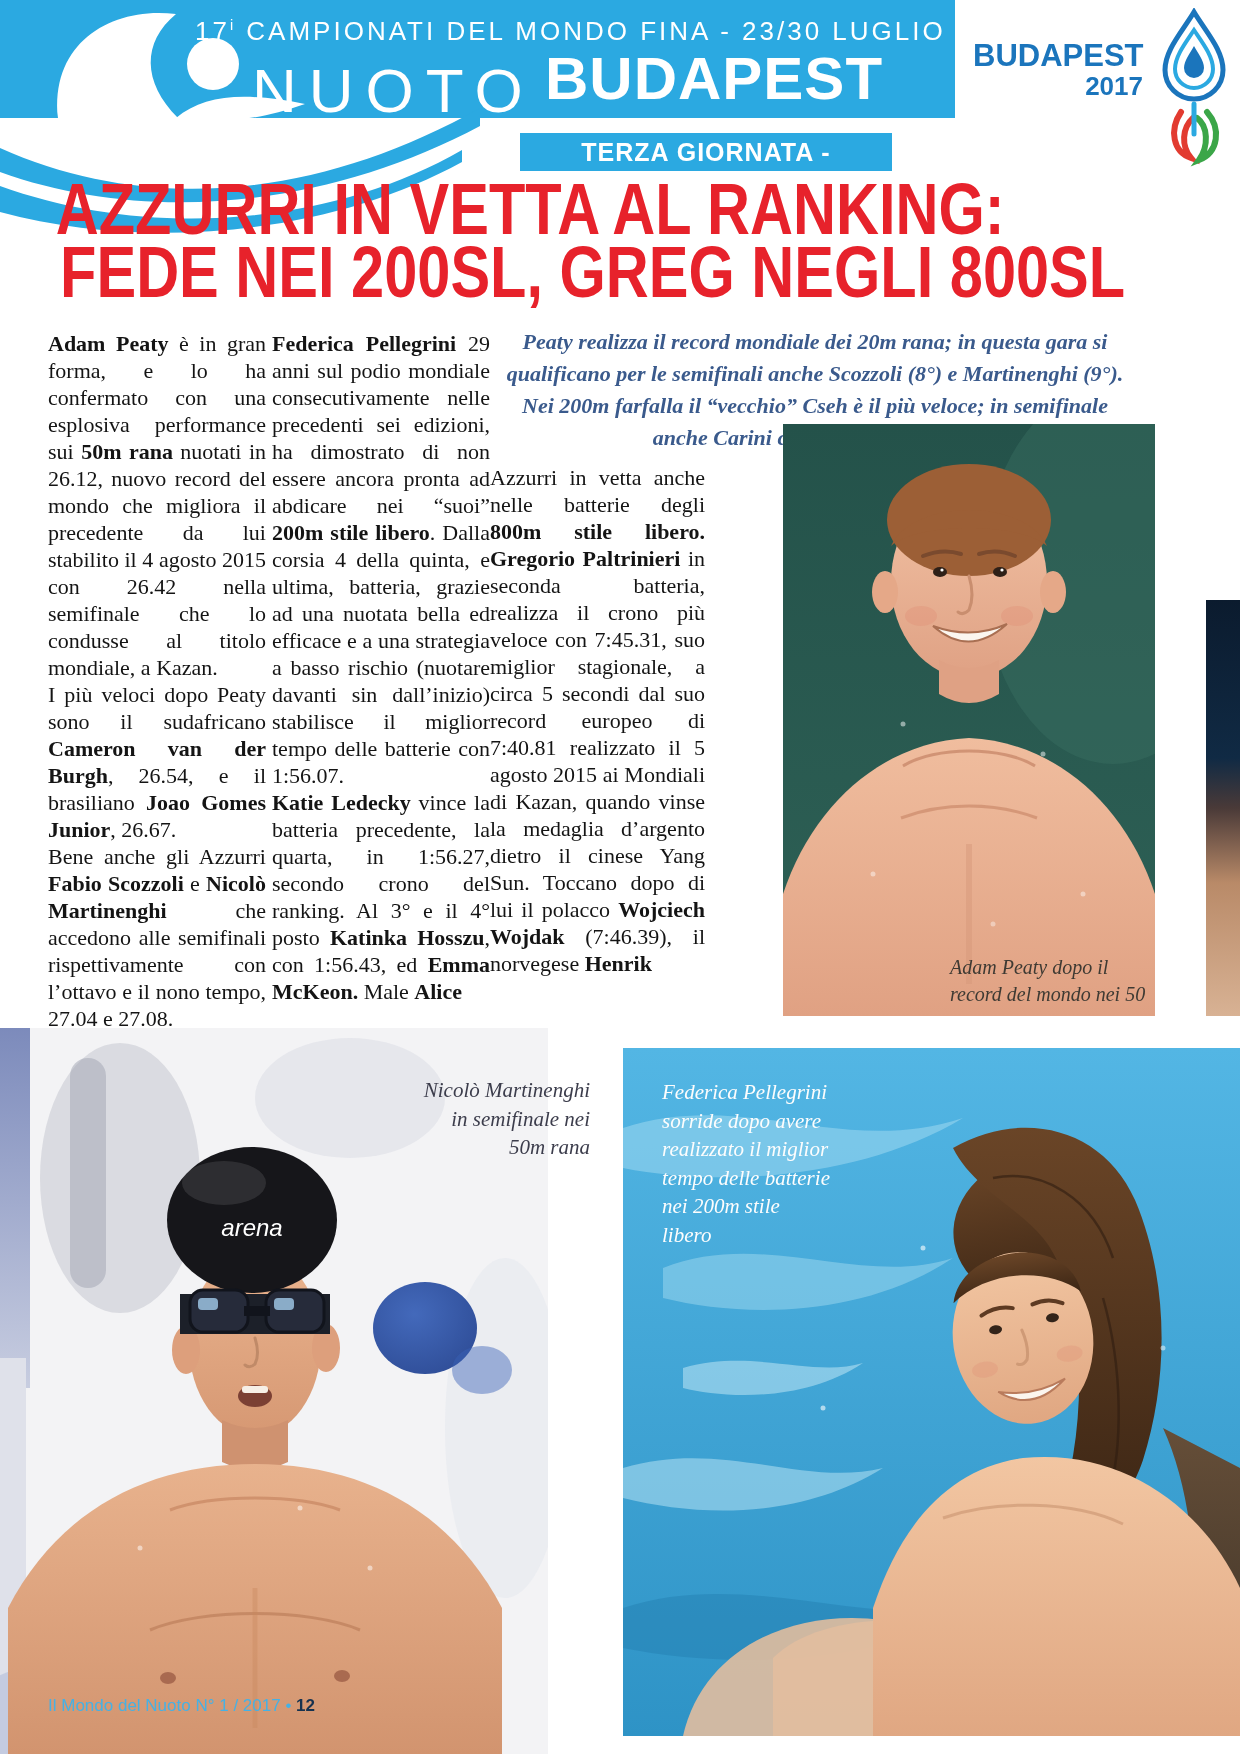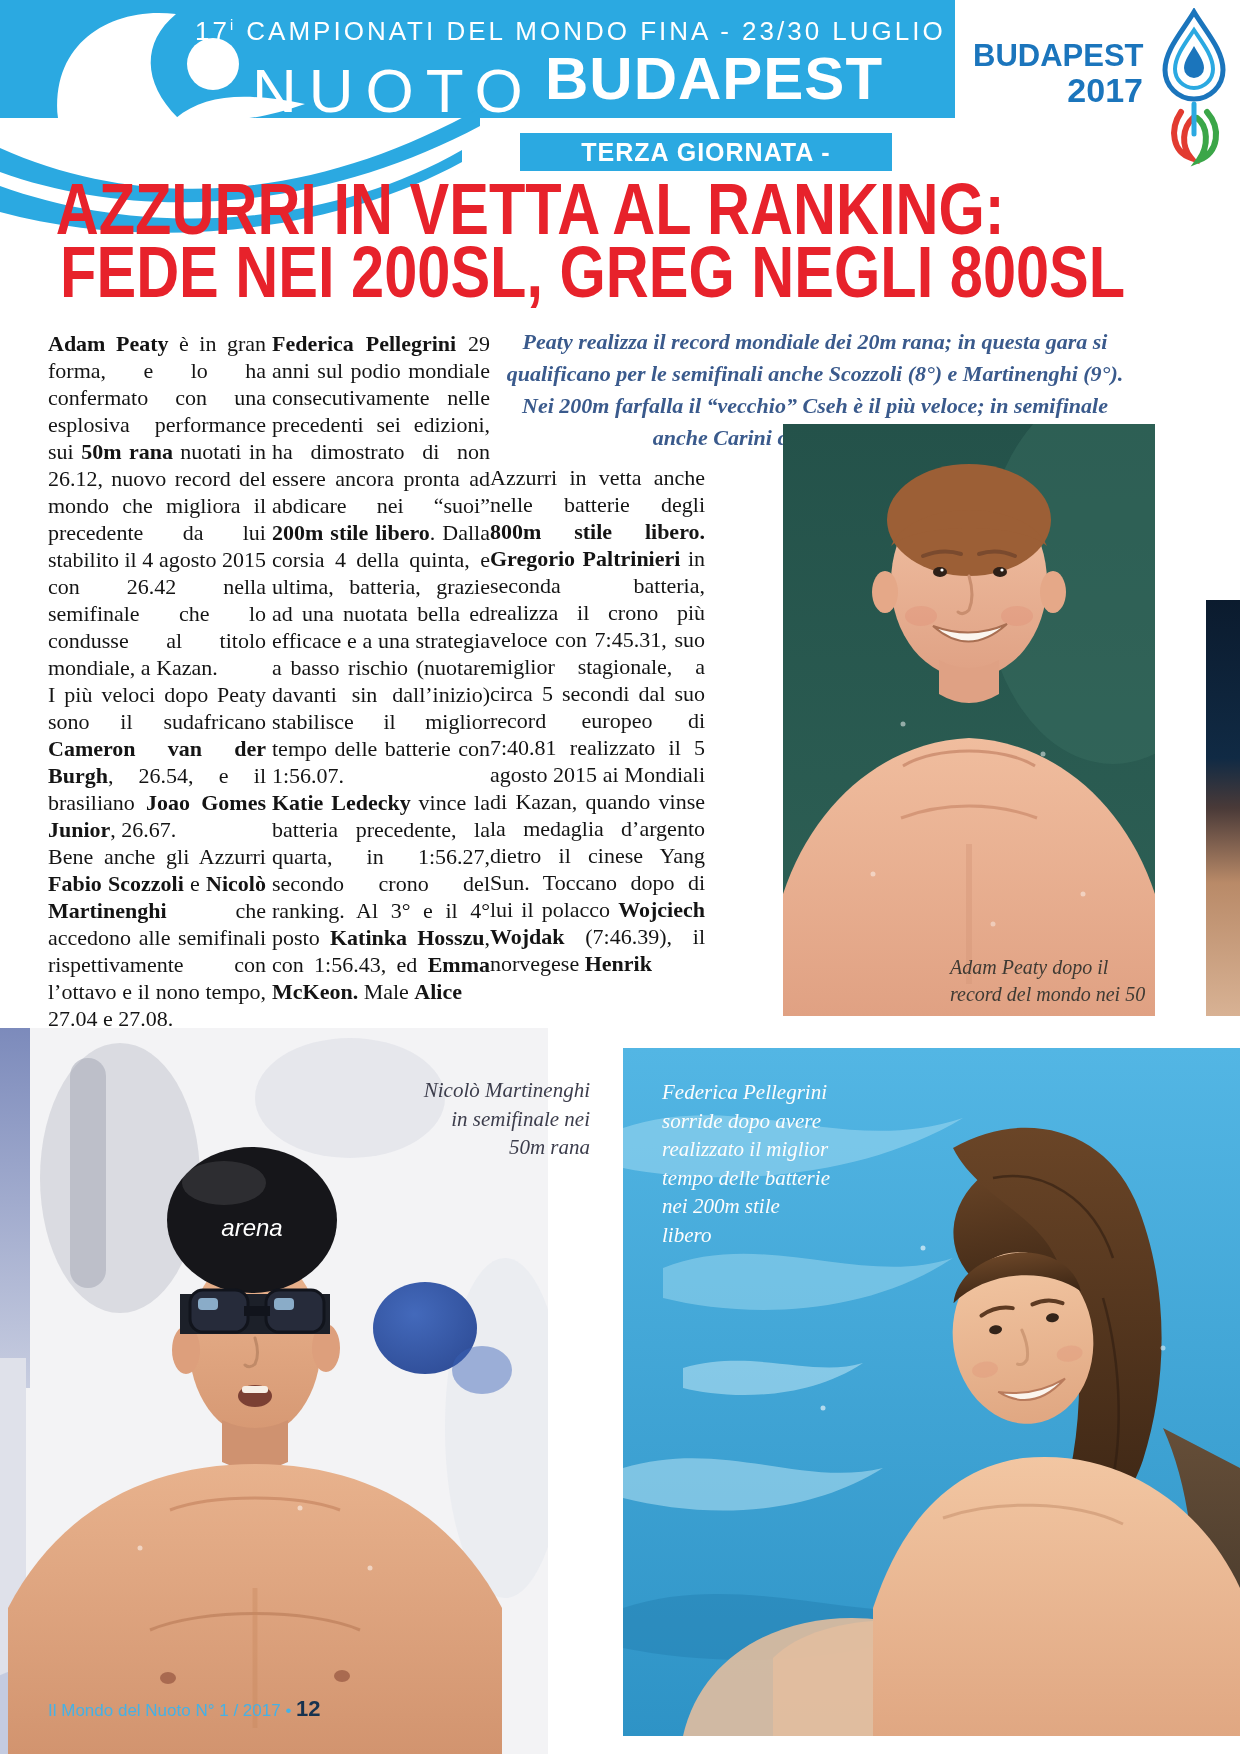--- a/index.html
+++ b/index.html
@@ -12,21 +12,21 @@
           letter-spacing:3px;color:#ffffff;white-space:nowrap;}
   .kicker sup{font-size:.55em;}
   .brand{position:absolute;left:252px;top:42px;font-family:"Liberation Sans",sans-serif;
          font-weight:400;font-size:62px;letter-spacing:12px;color:#ffffff;margin-top:13px;}
   .city{position:absolute;left:545px;top:44px;font-family:"Liberation Sans",sans-serif;
         font-weight:800;font-size:60px;letter-spacing:1px;color:#ffffff;}
   .logo-box{position:absolute;left:955px;top:0;width:285px;height:172px;background:#ffffff;}
   .logo-text{position:absolute;left:18px;top:40px;width:170px;text-align:right;
              font-family:"Liberation Sans",sans-serif;font-weight:800;color:#1B75BC;line-height:1.05;}
   .logo-text .l1{font-size:31px;letter-spacing:0px;}
-  .logo-text .l2{font-size:34px;}
+  .logo-text .l2{font-size:26px;}
   .drop-svg{position:absolute;left:196px;top:8px;}
   .day-banner{position:absolute;left:520px;top:133px;width:372px;height:38px;background:#2BA9E1;
               color:#fff;font-family:"Liberation Sans",sans-serif;font-weight:700;font-size:25px;
               text-align:center;line-height:39px;letter-spacing:1px;}
   .wave-svg{position:absolute;left:0;top:0;pointer-events:none;}
   
   .headline{position:absolute;left:20px;top:178px;width:1200px;text-align:left;color:#E7222B;
             font-family:"Liberation Sans",sans-serif;font-weight:700;}
   .headline .hl{display:block;height:63px;line-height:63px;font-size:64px;white-space:nowrap;}
   .headline .hl>span{display:inline-block;transform:scale(.93,1.12);transform-origin:center;}
@@ -47,21 +47,21 @@
   .photo-martinenghi{left:0;top:1028px;width:548px;height:726px;text-align:center;}
   .photo-pellegrini{left:623px;top:1048px;width:617px;height:688px;}
   
   .caption{position:absolute;font-style:italic;font-size:21px;line-height:28.5px;}
   .cap-peaty{left:950px;top:954px;width:205px;text-align:left;color:#3E3A33;font-size:20px;line-height:27px;}
   .cap-martinenghi{left:360px;top:1076px;width:230px;text-align:right;color:#3C3D4C;}
   .cap-pellegrini{left:662px;top:1078px;width:215px;text-align:left;color:#fdfdfd;}
   
   .footer{position:absolute;left:48px;top:1696px;font-family:"Liberation Sans",sans-serif;
           font-size:17px;color:#45B1E5;white-space:nowrap;}
-  .footer .pg{font-weight:700;color:#16324F;font-size:22px;}
+  .footer .pg{font-weight:700;color:#16324F;font-size:17px;}
 </style>
 </head>
 <body>
 
 <div class="page">
 
   <div class="band"></div>
 
   <svg class="wave-svg" width="520" height="245" viewBox="0 0 520 245">
     <path d="M58,118 C50,42 112,6 176,14 C142,42 142,82 178,118 Z" fill="#ffffff"></path>

